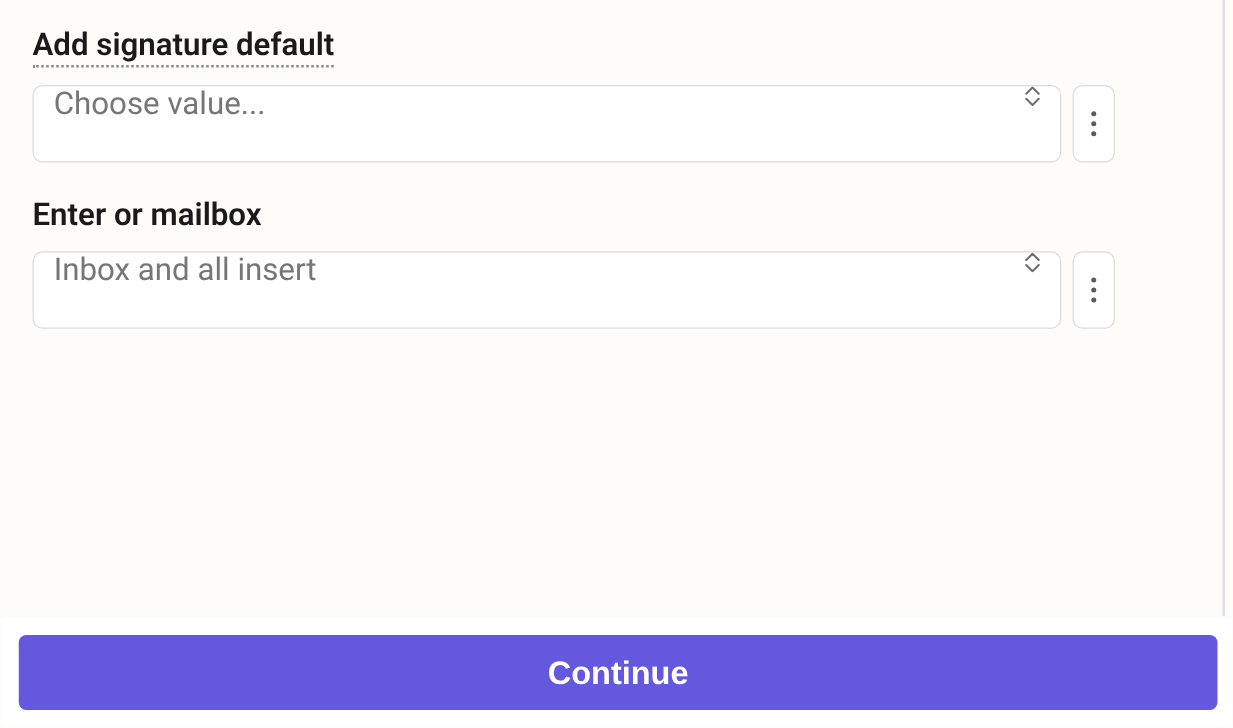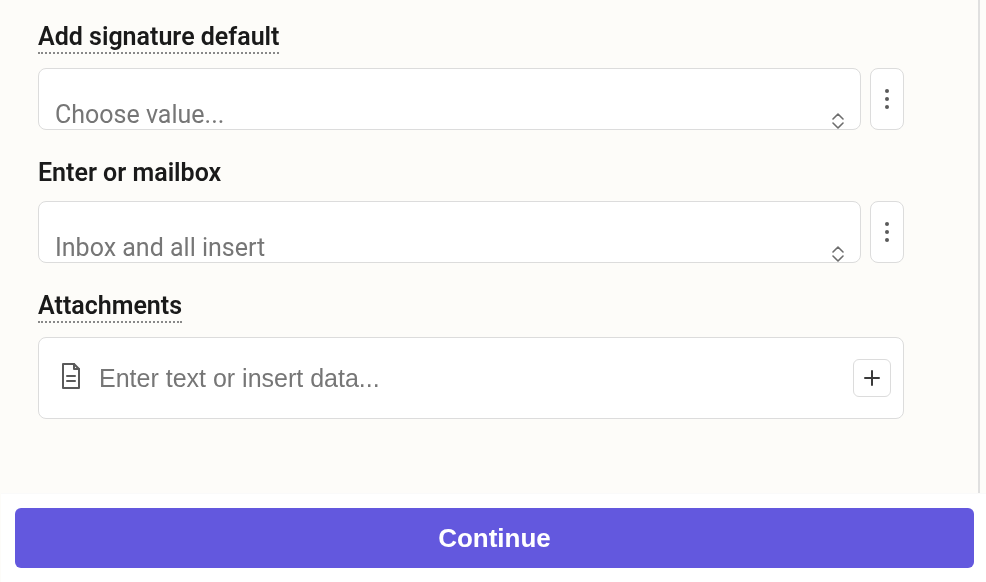--- a/index.html
+++ b/index.html
@@ -15,21 +15,20 @@
       position: absolute;
       right: 6px;
       top: 0;
       bottom: 0;
       width: 2px;
       background: #e0e0e0;
     }
     .form-area {
       padding: 22px 10px 0 26px;
       width: 902px;
-      margin-left: 12px;
     }
     .field-block {
       margin-bottom: 28px;
     }
     .field-label {
       font-size: 25px;
       font-weight: 600;
       color: #1a1a1a;
       display: inline-block;
       margin-bottom: 14px;
@@ -43,21 +42,21 @@
       gap: 9px;
       align-items: stretch;
     }
     .select-box {
       flex: 1;
       background: #fff;
       border: 1.5px solid #dcdcdc;
       border-radius: 8px;
       height: 62px;
       display: flex;
-      align-items: flex-end;
+      align-items: flex-start;
       padding: 0 16px;
       cursor: pointer;
       position: relative;
     }
     .select-text {
       font-size: 25px;
       color: #767676;
       flex: 1;
     }
     .chevrons {
@@ -196,37 +195,18 @@
       <div class="menu-btn">
         <span class="dots">
             <span></span>
             <span></span>
             <span></span>
           </span>
       </div>
     </div>
   </div>
 
-  <div class="field-block">
-    <span class="field-label dotted">Attachments</span>
-    <div class="attach-box">
-      <span class="file-icon">
-        <svg width="24" height="28" viewBox="0 0 24 28" fill="none" stroke="currentColor" stroke-width="2" stroke-linecap="round" stroke-linejoin="round">
-          <path d="M4 2 H15 L20 7 V26 H4 Z"></path>
-          <path d="M15 2 V7 H20"></path>
-          <line x1="8" y1="14" x2="16" y2="14"></line>
-          <line x1="8" y1="19" x2="16" y2="19"></line>
-        </svg>
-      </span>
-      <input class="attach-input" type="text" placeholder="Enter text or insert data..." style="">
-      <div class="plus-btn">
-        <svg width="18" height="18" viewBox="0 0 18 18">
-            <path d="M9 2 V16 M2 9 H16" stroke="currentColor" stroke-width="2" stroke-linecap="round"></path>
-          </svg>
-      </div>
-    </div>
-  </div>
 
 </div>
 
 <div class="footer">
   <button class="continue-btn">Continue</button>
 </div>
 
 </body></html>

